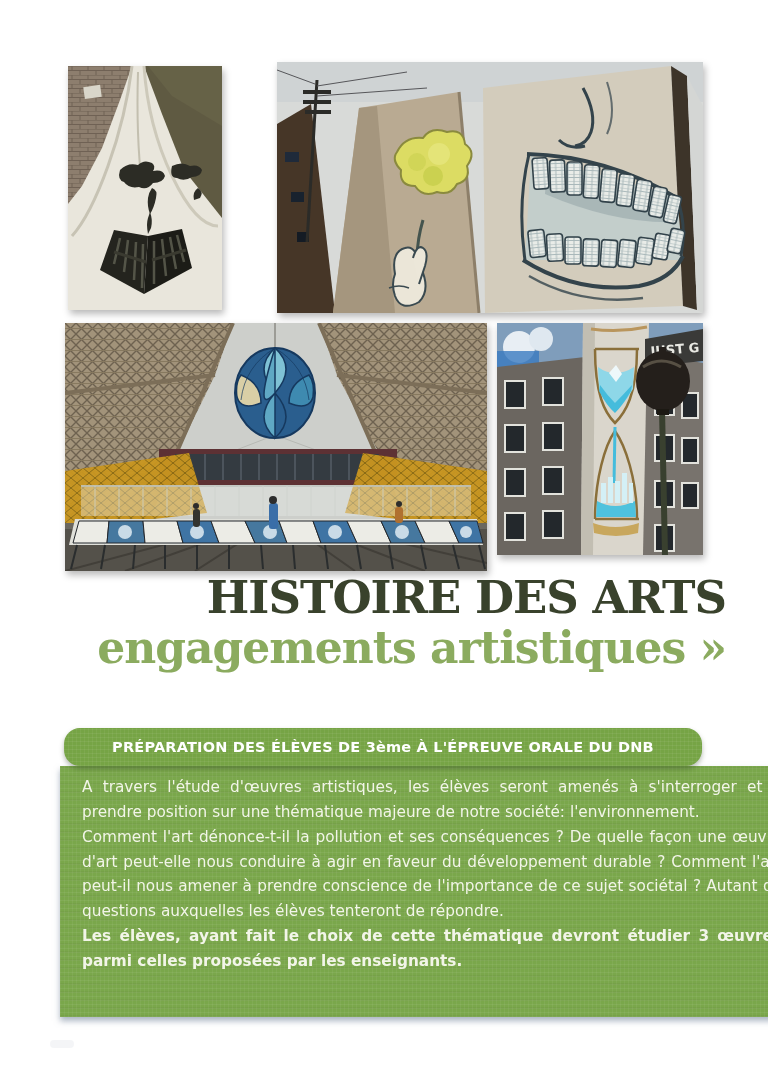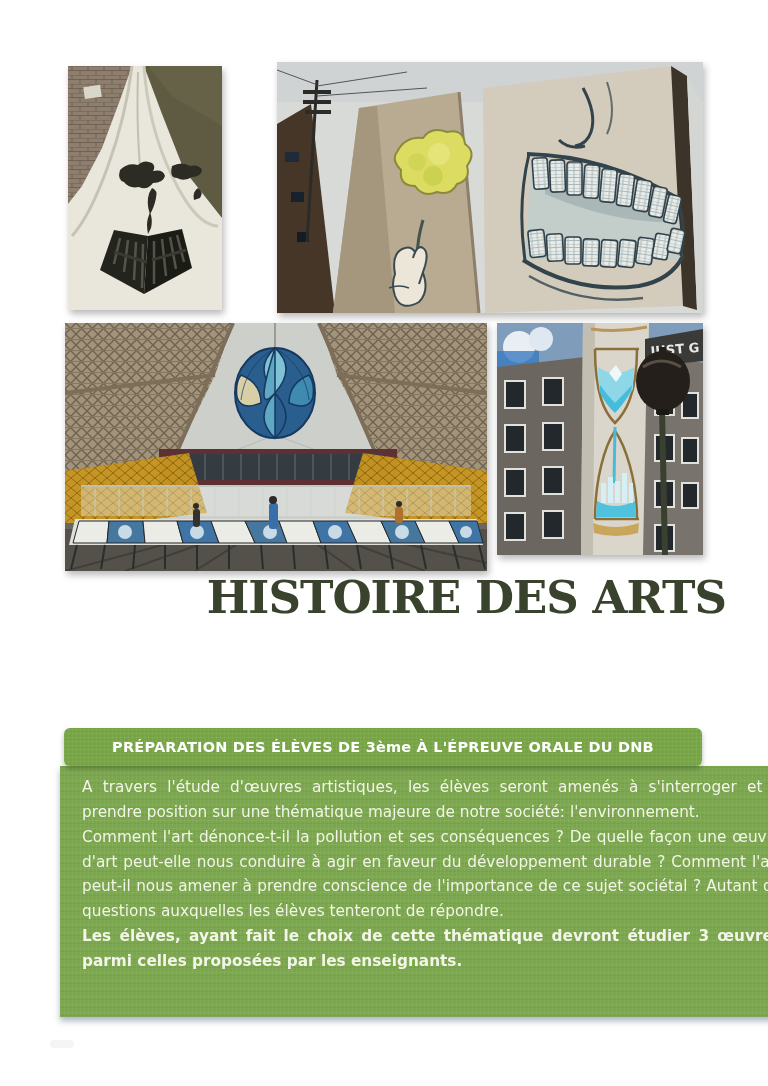--- a/index.html
+++ b/index.html
@@ -5,21 +5,21 @@
   html,body{margin:0;padding:0;background:#e9e9e9;}
   .page{position:relative;width:768px;height:1086px;background:#ffffff;overflow:hidden;
         font-family:"DejaVu Sans",sans-serif;}
   .photo{position:absolute;box-shadow:2px 4px 7px rgba(0,0,0,.28);background:#ddd;overflow:hidden;}
   .photo svg{display:block;}
   .title-block{position:absolute;left:66px;top:572px;width:660px;
         font-family:"DejaVu Serif",serif;font-weight:bold;text-align:right;}
   .title-line1{font-size:45px;line-height:52px;color:#39422c;letter-spacing:-1px;}
   .title-line2,.title-line3{font-size:44px;line-height:47px;color:#8bab5f;letter-spacing:-1px;}
   .banner{position:absolute;left:64px;top:728px;width:638px;height:38px;box-sizing:border-box;
-        background-color:#76a445;border-radius:6px;z-index:2;
+        background-color:#76a445;border-radius:16px;z-index:2;
         background-image:repeating-linear-gradient(0deg,rgba(255,255,255,.06) 0 1px,transparent 1px 4px),
                          repeating-linear-gradient(90deg,rgba(255,255,255,.05) 0 1px,transparent 1px 4px);
         box-shadow:0 3px 5px rgba(40,60,30,.35);
         display:flex;align-items:center;justify-content:center;}
   .banner span{color:#ffffff;font-weight:bold;font-size:14.5px;letter-spacing:.2px;}
   .green-body{position:absolute;left:60px;top:766px;width:726px;height:251px;box-sizing:border-box;
         background-color:#7aa74b;z-index:1;
         background-image:repeating-linear-gradient(0deg,rgba(255,255,255,.06) 0 1px,transparent 1px 4px),
                          repeating-linear-gradient(90deg,rgba(255,255,255,.05) 0 1px,transparent 1px 4px),
                          repeating-linear-gradient(0deg,rgba(0,0,0,.035) 0 2px,transparent 2px 8px);
@@ -317,20 +317,21 @@
         <ellipse cx="166" cy="58" rx="27" ry="30" fill="#241f1b"></ellipse>
         <path d="M146,44 q18,-12 38,0" stroke="#575044" stroke-width="3" fill="none"></path>
         <rect x="162" y="24" width="7" height="8" fill="#241f1b"></rect>
         <rect x="160" y="86" width="12" height="6" fill="#1c1913"></rect>
       </g>
     </svg>
   </div>
 
   <div class="title-block">
     <div class="title-line1">HISTOIRE DES ARTS</div>
+    <div class="title-line3">engagements artistiques »</div>
   </div>
 
   <div class="banner">
     <span>PRÉPARATION DES ÉLÈVES DE 3ème À L'ÉPREUVE ORALE DU DNB</span>
   </div>
 
   <div class="green-body">
     <p>A travers l'étude d'œuvres artistiques, les élèves seront amenés à s'interroger et à prendre position sur une thématique majeure de notre société: l'environnement.</p>
     <p>Comment l'art dénonce-t-il la pollution et ses conséquences ? De quelle façon une œuvre d'art peut-elle nous conduire à agir en faveur du développement durable ? Comment l'art peut-il nous amener à prendre conscience de l'importance de ce sujet sociétal ? Autant de questions auxquelles les élèves tenteront de répondre.</p>
     <p class="bold">Les élèves, ayant fait le choix de cette thématique devront étudier 3 œuvres parmi celles proposées par les enseignants.</p>

